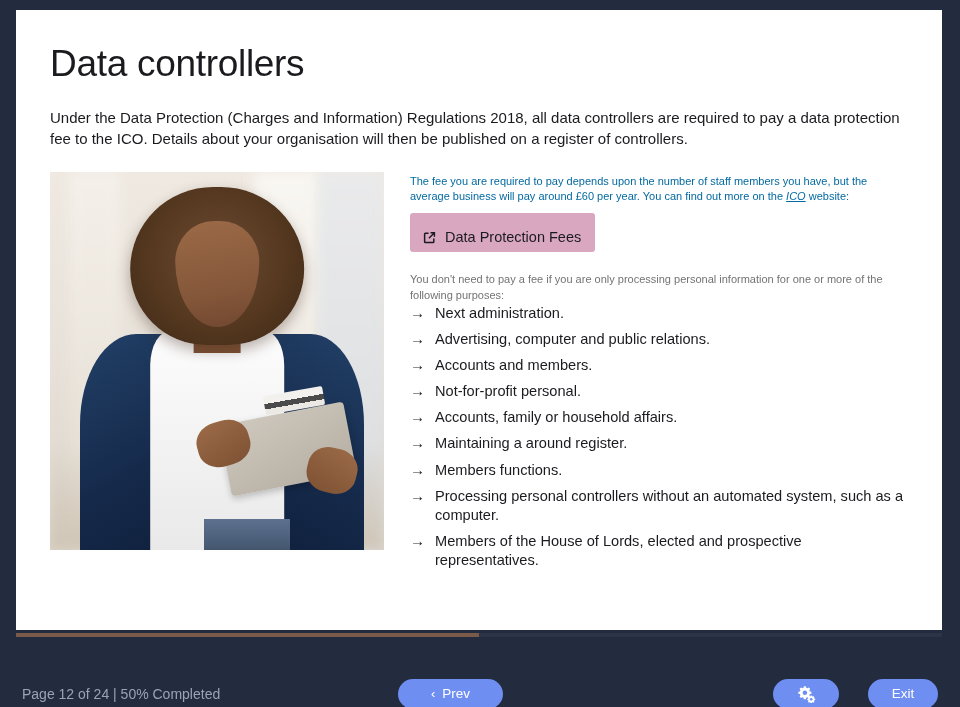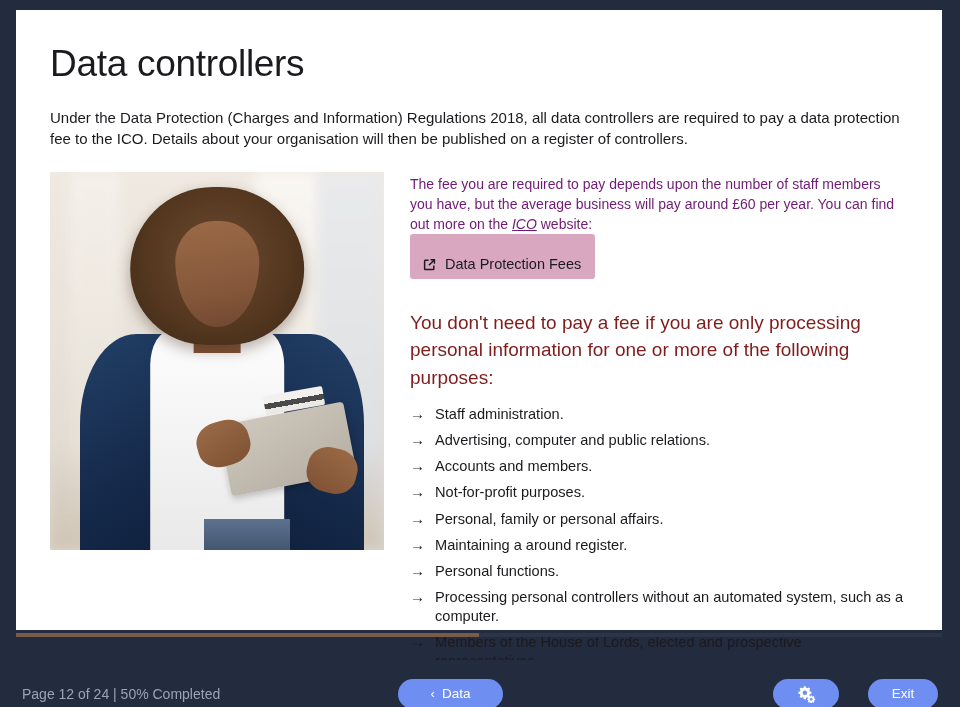--- a/index.html
+++ b/index.html
@@ -160,51 +160,50 @@
     border-radius: 42%;
     transform: rotate(14deg);
   }
 
   .text-col {
     flex: 1 1 auto;
     padding-top: 2px;
   }
 
   .fee-text {
-    font-size: 14px;
+    font-size: 11px;
     line-height: 1.44;
-    color: #701a75;
-    margin-bottom: 0;
+    color: #0369a1;
+    margin-bottom: 8px;
   }
   .ico-link {
     font-style: italic;
     text-decoration: underline;
   }
 
   .fees-button {
     display: inline-flex;
     align-items: center;
     gap: 8px;
     background: #d9a7c0;
     color: #1b1b1f;
     border: none;
     border-radius: 3px;
-    padding: 22px 14px 7px 12px;
+    padding: 16px 14px 7px 12px;
     font-size: 14.5px;
     font-family: "Liberation Sans", sans-serif;
     cursor: pointer;
-    margin-bottom: 30px;
+    margin-bottom: 20px;
   }
   .fees-button svg { display: block; }
 
   .purposes-text {
-    font-size: 19px;
+    font-size: 11px;
     line-height: 1.44;
-    color: #7f1d1d;
-    margin-bottom: 14px;
+    color: #737373;
   }
 
   .arrow-list {
     list-style: none;
   }
   .arrow-list li {
     display: flex;
     align-items: flex-start;
     gap: 10px;
     font-size: 14.6px;
@@ -338,45 +337,45 @@
             </svg>
           </span>
           <span>Data Protection Fees</span>
         </button>
 
         <p class="purposes-text">You don't need to pay a fee if you are only processing personal information for one or more of the following purposes:</p>
 
         <ul class="arrow-list">
           <li>
             <span class="arrow">→</span>
-            <span class="txt">Staff administration.</span>
+            <span class="txt">Next administration.</span>
           </li>
           <li>
             <span class="arrow">→</span>
             <span class="txt">Advertising, computer and public relations.</span>
           </li>
           <li>
             <span class="arrow">→</span>
             <span class="txt">Accounts and members.</span>
           </li>
           <li>
             <span class="arrow">→</span>
-            <span class="txt">Not-for-profit purposes.</span>
-          </li>
-          <li>
-            <span class="arrow">→</span>
-            <span class="txt">Personal, family or personal affairs.</span>
+            <span class="txt">Not-for-profit personal.</span>
+          </li>
+          <li>
+            <span class="arrow">→</span>
+            <span class="txt">Accounts, family or household affairs.</span>
           </li>
           <li>
             <span class="arrow">→</span>
             <span class="txt">Maintaining a around register.</span>
           </li>
           <li>
             <span class="arrow">→</span>
-            <span class="txt">Personal functions.</span>
+            <span class="txt">Members functions.</span>
           </li>
           <li>
             <span class="arrow">→</span>
             <span class="txt">Processing personal controllers without an automated system, such as a computer.</span>
           </li>
           <li>
             <span class="arrow">→</span>
             <span class="txt">Members of the House of Lords, elected and prospective representatives.</span>
           </li>
         </ul>
@@ -389,21 +388,21 @@
     <div class="progress-fill" id="progress-fill" style="width: 50%;"></div>
   </div>
 
   <div class="footer">
 
     <div class="page-status">Page 12 of 24 | 50% Completed</div>
 
     <div class="nav-center">
       <button class="pill pill-prev">
         <span class="chev">‹</span>
-        <span>Data</span>
+        <span>Prev</span>
       </button>
     </div>
 
     <div class="nav-right">
       <button class="pill pill-settings">
         <span>
           <svg width="20" height="18" viewBox="0 0 22 20" aria-hidden="true">
             <path fill="#ffffff" d="M8.6 1.3h2.3l.3 1.7 1.3.6 1.5-.9 1.6 1.6-.9 1.5.6 1.3 1.7.3v2.3l-1.7.3-.6 1.3.9 1.5-1.6 1.6-1.5-.9-1.3.6-.3 1.7H8.6l-.3-1.7-1.3-.6-1.5.9-1.6-1.6.9-1.5-.6-1.3-1.7-.3V7.4l1.7-.3.6-1.3-.9-1.5L5.5 2.7l1.5.9 1.3-.6z"></path>
             <circle cx="9.75" cy="8.6" r="2.5" fill="#6f8ef2"></circle>
             <path fill="#ffffff" d="M16.1 11.6h1.4l.2 1 .8.3.9-.5 1 1-.5.9.3.8 1 .2v1.4l-1 .2-.3.8.5.9-1 1-.9-.5-.8.3-.2 1h-1.4l-.2-1-.8-.3-.9.5-1-1 .5-.9-.3-.8-1-.2v-1.4l1-.2.3-.8-.5-.9 1-1 .9.5.8-.3z"></path>

